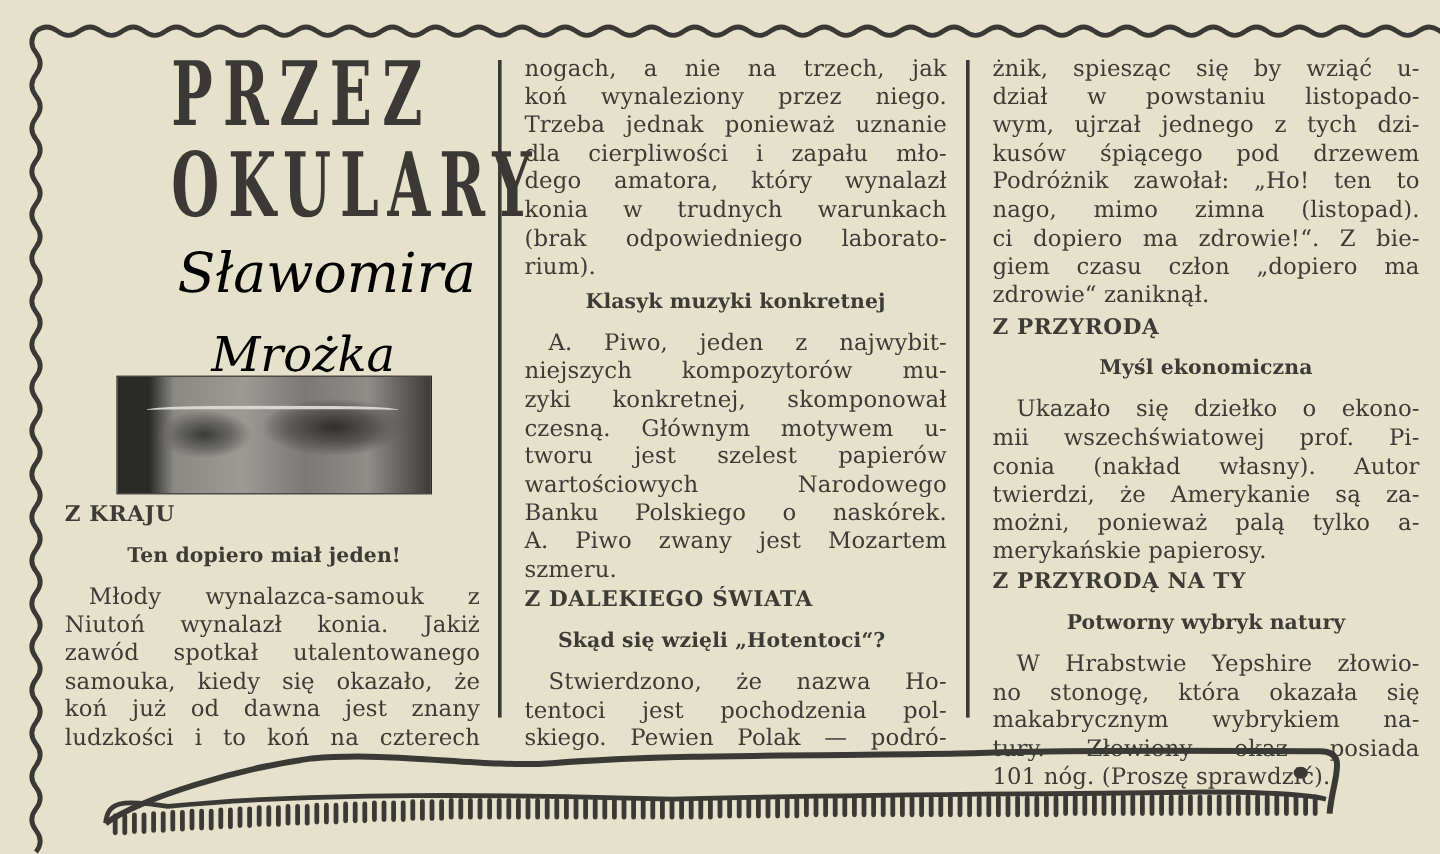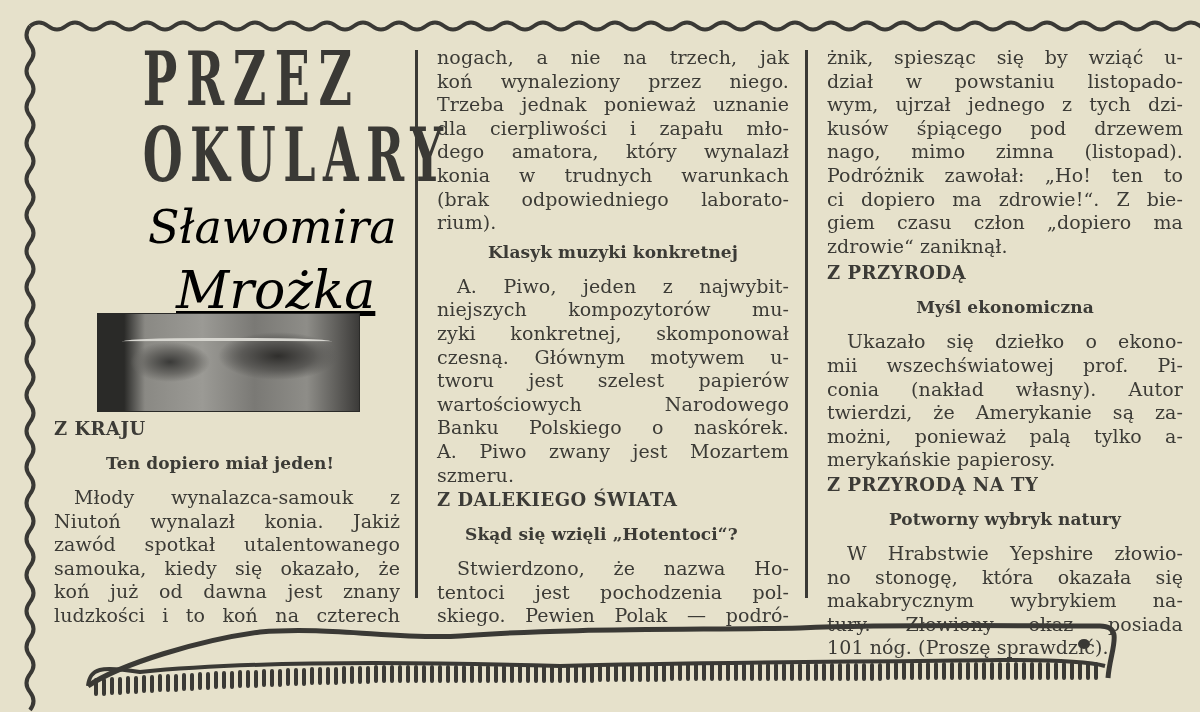--- a/index.html
+++ b/index.html
@@ -61,21 +61,21 @@
     </g>
     <g stroke="#3a3935" stroke-width="4" stroke-linecap="round">
       <path d="M96,680 v14 M104,680 v14 M112,679 v14 M120,679 v14 M128,678 v14 M136,678 v14 M144,677 v14 M152,677 v14 M160,676 v14 M168,676 v14 M176,676 v14 M184,675 v14 M192,675 v14 M200,674 v14 M208,674 v14 M216,673 v14 M224,673 v14 M232,673 v14 M240,672 v14 M248,672 v14 M256,672 v14 M264,671 v14 M272,671 v14 M280,671 v14 M288,670 v14 M296,670 v14 M304,670 v14 M312,669 v14 M320,669 v14 M328,669 v14 M336,669 v14 M344,668 v14 M352,668 v14 M360,668 v14 M368,668 v14 M376,667 v14 M384,667 v14 M392,667 v14 M400,667 v14 M408,667 v14 M416,667 v14 M424,667 v14 M432,667 v14 M440,667 v14 M448,667 v14 M456,667 v14 M464,667 v14 M472,667 v14 M480,667 v14 M488,667 v14 M496,667 v14 M504,667 v14 M512,667 v14 M520,667 v14 M528,667 v14 M536,667 v14 M544,667 v14 M552,667 v14 M560,667 v14 M568,667 v14 M576,667 v14 M584,667 v14 M592,667 v14"></path>
       <path d="M600,666 v14 M608,666 v14 M616,666 v14 M624,666 v14 M632,666 v14 M640,666 v14 M648,666 v14 M656,666 v14 M664,666 v14 M672,665 v14 M680,665 v14 M688,665 v14 M696,665 v14 M704,665 v14 M712,665 v14 M720,665 v14 M728,665 v14 M736,665 v14 M744,665 v14 M752,665 v14 M760,665 v14 M768,665 v14 M776,665 v14 M784,665 v14 M792,665 v14 M800,665 v14 M808,665 v14 M816,665 v14 M824,665 v14 M832,665 v14 M840,665 v14 M848,665 v14 M856,665 v14 M864,665 v14 M872,665 v14 M880,665 v14 M888,664 v14 M896,664 v14 M904,664 v14 M912,664 v14 M920,664 v14 M928,664 v14 M936,664 v14 M944,664 v14 M952,664 v14 M960,664 v14 M968,664 v14 M976,664 v14 M984,664 v14 M992,664 v14 M1000,664 v14 M1008,664 v14 M1016,664 v14 M1024,664 v14 M1032,664 v14 M1040,664 v14 M1048,664 v14 M1056,664 v14 M1064,664 v14 M1072,664 v14 M1080,664 v14 M1088,664 v14 M1096,664 v14"></path>
     </g>
   </svg>
 
   <div class="title-big" style="top:42px; font-size:74px; line-height:74px; letter-spacing:14px;">PRZEZ</div>
   <div class="title-big" style="top:118px; font-size:74px; line-height:74px; letter-spacing:12px;">OKULARY</div>
   <div class="script" style="left:112px; top:200px; font-size:46px;">Sławomira</div>
-  <div class="script" style="left:140px; top:260px; font-size:52px;text-decoration:underline;">Mrożka</div>
+  <div class="script" style="left:140px; top:273px; font-size:40px;">Mrożka</div>
   <div class="photo">
     <div class="glasses"></div>
   </div>
 
   <div class="rule" style="left:415px; top:50px; height:548px;"></div>
   <div class="rule" style="left:805px; top:50px; height:548px;"></div>
 
   <div class="col" style="left:54px; top:418px; width:346px;">
     <div class="section-head">Z KRAJU</div>
     <div class="sub-head" style="text-align:left; padding-left:40px;">Ten dopiero miał jeden!</div>
@@ -111,22 +111,22 @@
     <p class="ind">Stwierdzono, że nazwa Ho-</p>
     <p>tentoci jest pochodzenia pol-</p>
     <p>skiego. Pewien Polak — podró-</p>
   </div>
 
   <div class="col" style="left:827px; top:46px; width:356px;">
     <p>żnik, spiesząc się by wziąć u-</p>
     <p>dział w powstaniu listopado-</p>
     <p>wym, ujrzał jednego z tych dzi-</p>
     <p>kusów śpiącego pod drzewem</p>
+    <p>Podróżnik zawołał: „Ho! ten to</p>
     <p>nago, mimo zimna (listopad).</p>
-    <p>Podróżnik zawołał: „Ho! ten to</p>
     <p>ci dopiero ma zdrowie!“. Z bie-</p>
     <p>giem czasu człon „dopiero ma</p>
     <p class="last">zdrowie“ zaniknął.</p>
     <div class="section-head" style="margin-top:4px;">Z PRZYRODĄ</div>
     <div class="sub-head">Myśl ekonomiczna</div>
     <p class="ind">Ukazało się dziełko o ekono-</p>
     <p>mii wszechświatowej prof. Pi-</p>
     <p>conia (nakład własny). Autor</p>
     <p>twierdzi, że Amerykanie są za-</p>
     <p>możni, ponieważ palą tylko a-</p>

